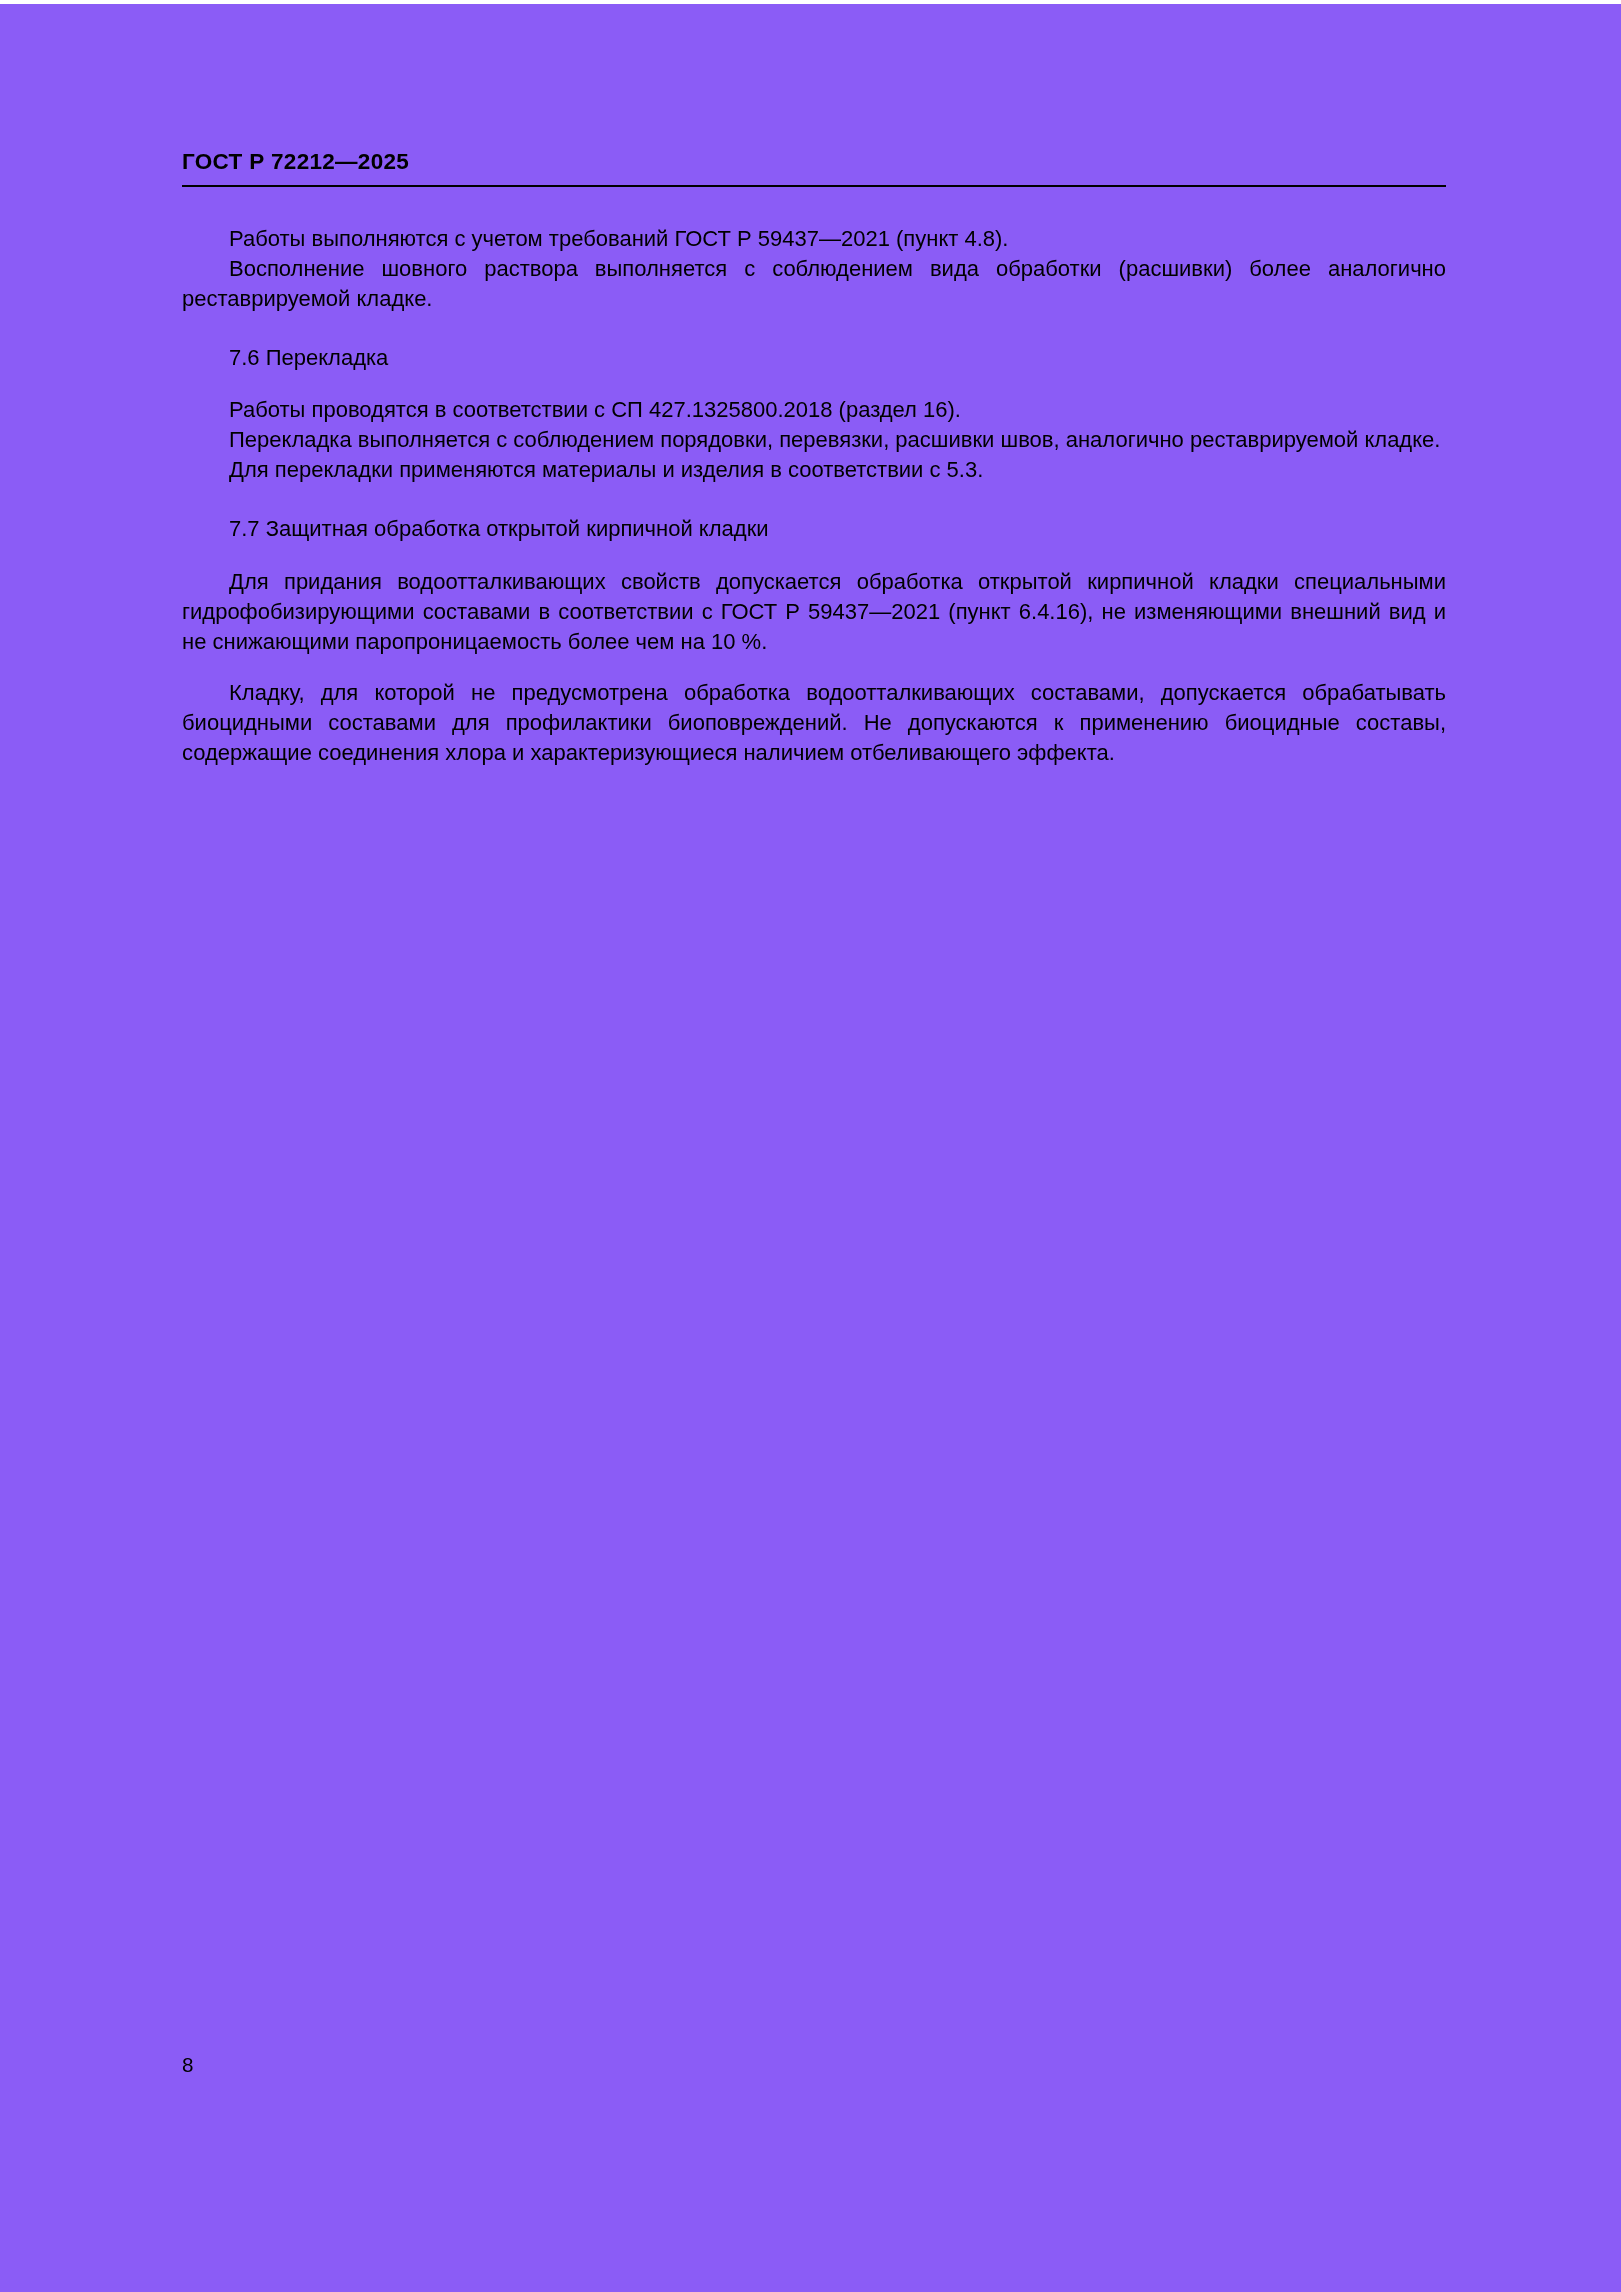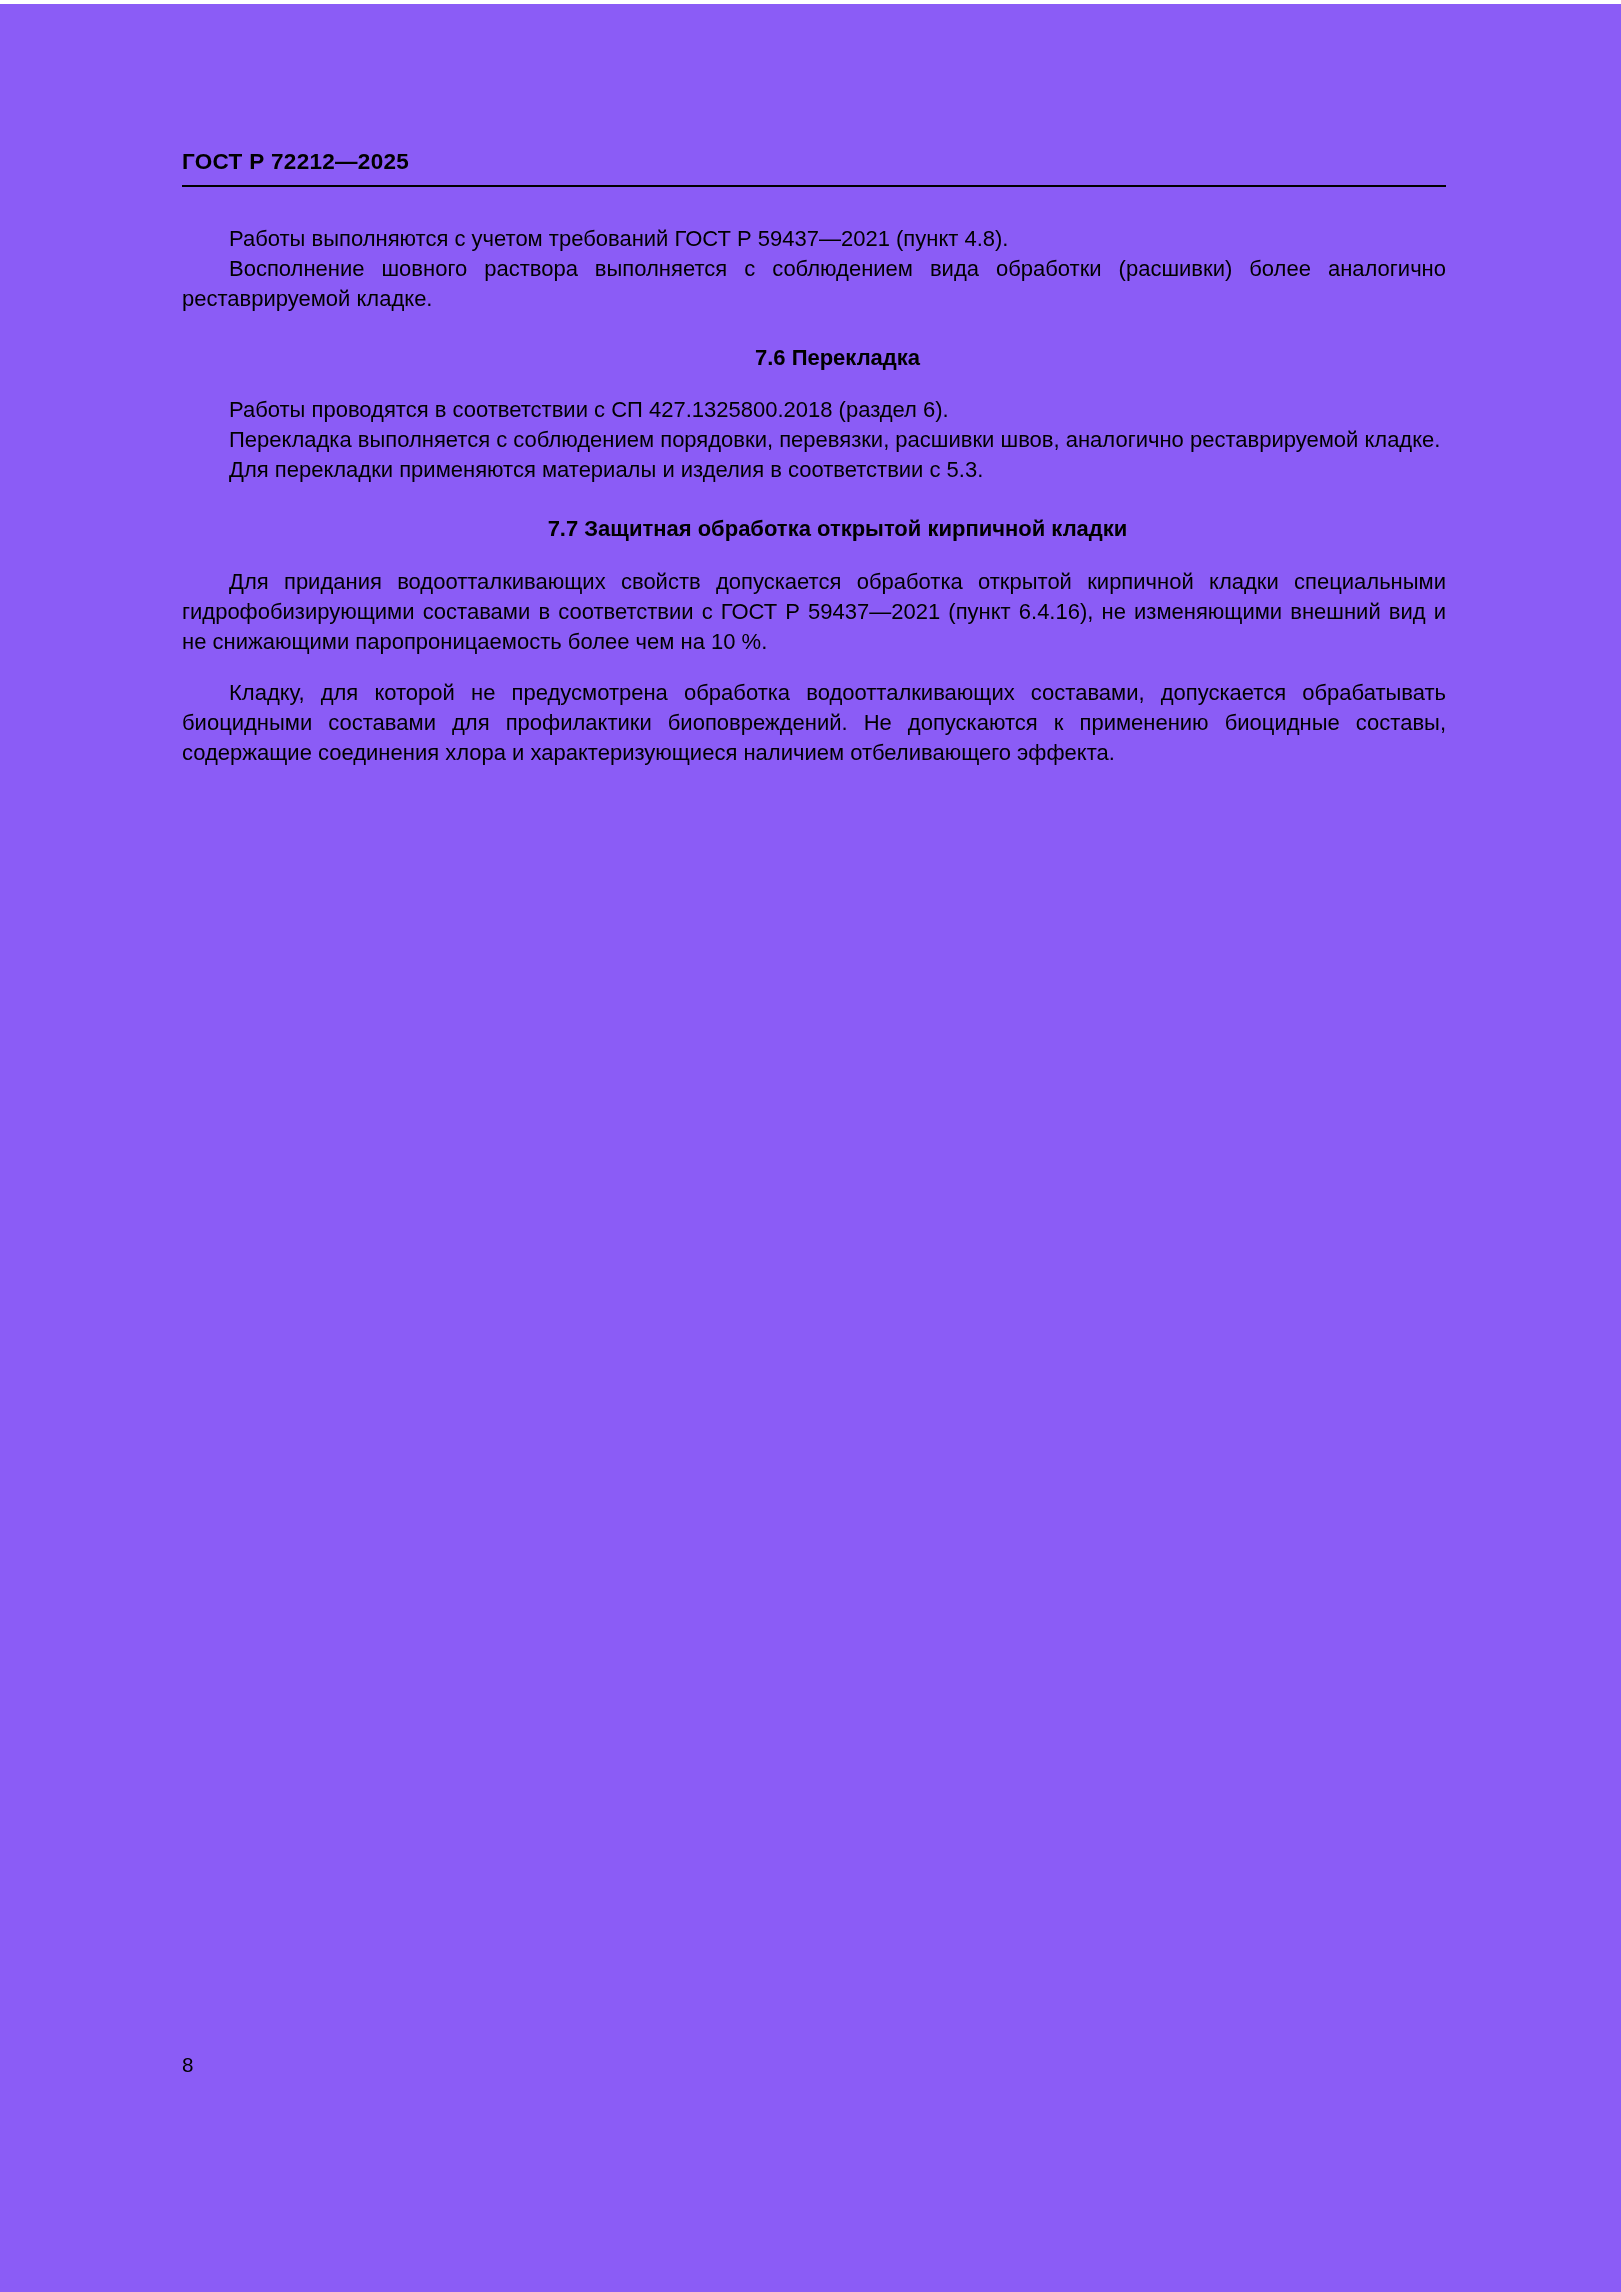--- a/index.html
+++ b/index.html
@@ -36,24 +36,23 @@
     font-size: 22px;
     line-height: 30px;
     text-align: justify;
     text-justify: inter-word;
   }
   p.indent {
     text-indent: 47px;
   }
   .section-head {
     font-size: 22px;
-    font-weight: bold;
+    font-weight: normal;
     margin: 29px 0 23.5px 47px;
     line-height: 29px;
-    text-align: center;
   }
   .block {
     margin-bottom: 0;
   }
   .gap {
     height: 21.6px;
   }
   .page-number {
     position: absolute;
     left: 182px;
@@ -70,21 +69,21 @@
 
     <div class="doc-header">ГОСТ Р 72212—2025</div>
 
     <div class="block">
       <p class="indent">Работы выполняются с учетом требований ГОСТ Р 59437—2021 (пункт 4.8).</p>
       <p class="indent">Восполнение шовного раствора выполняется с соблюдением вида обработки (расшивки) более аналогично реставрируемой кладке.</p>
     </div>
 
     <div class="block">
       <div class="section-head">7.6  Перекладка</div>
-      <p class="indent">Работы проводятся в соответствии с СП 427.1325800.2018 (раздел 6).</p>
+      <p class="indent">Работы проводятся в соответствии с СП 427.1325800.2018 (раздел 16).</p>
       <p class="indent">Перекладка выполняется с соблюдением порядовки, перевязки, расшивки швов, аналогично реставрируемой кладке.</p>
       <p class="indent">Для перекладки применяются материалы и изделия в соответствии с 5.3.</p>
     </div>
 
     <div class="block">
       <div class="section-head">7.7  Защитная обработка открытой кирпичной кладки</div>
       <p class="indent">Для придания водоотталкивающих свойств допускается обработка открытой кирпичной кладки специальными гидрофобизирующими составами в соответствии с ГОСТ Р 59437—2021 (пункт 6.4.16), не изменяющими внешний вид и не снижающими паропроницаемость более чем на 10 %.</p>
       <div class="gap"></div>
       <p class="indent">Кладку, для которой не предусмотрена обработка водоотталкивающих составами, допускается обрабатывать биоцидными составами для профилактики биоповреждений. Не допускаются к применению биоцидные составы, содержащие соединения хлора и характеризующиеся наличием отбеливающего эффекта.</p>
     </div>

